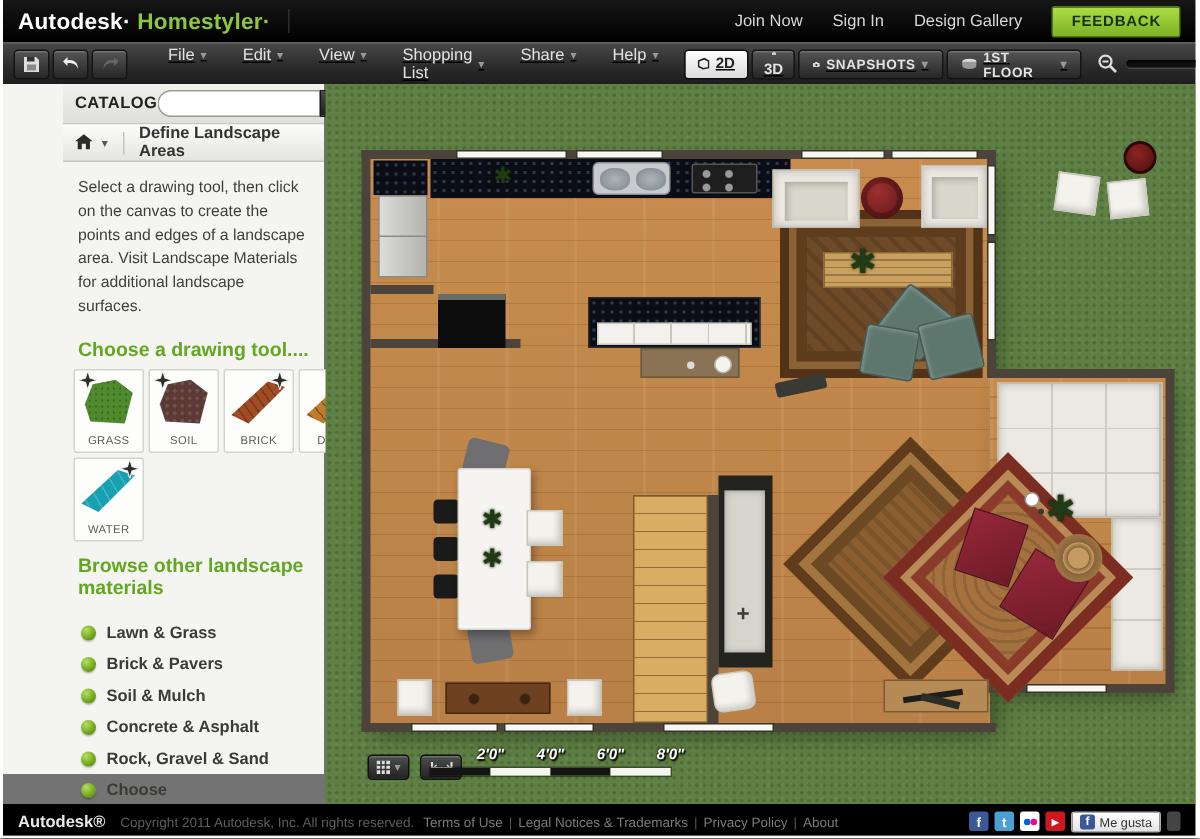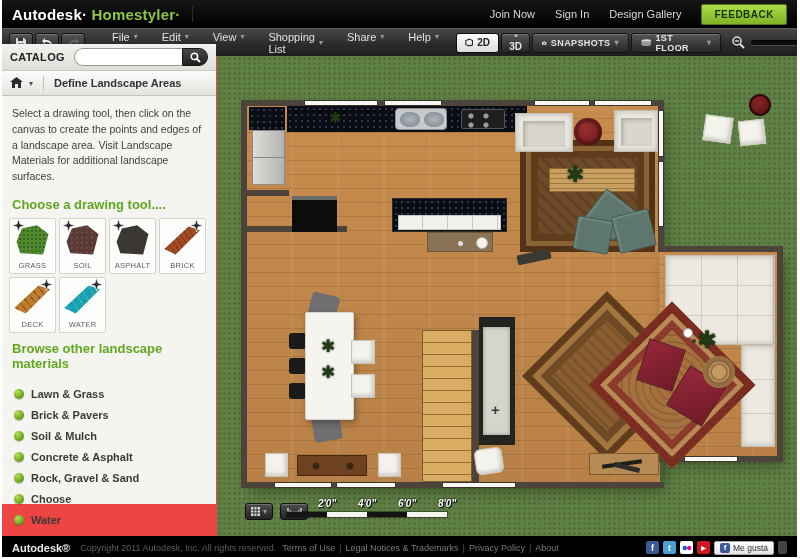--- a/index.html
+++ b/index.html
@@ -1,47 +1,47 @@
 <!DOCTYPE html>
 <html><head>
 <meta charset="utf-8">
 <style>
   html,body{margin:0;padding:0;background:#000;}
   *{box-sizing:border-box;font-family:"Liberation Sans",sans-serif;}
-  #app{position:relative;width:800px;height:559px;background:#ef4444;overflow:hidden;
+  #app{position:relative;width:800px;height:559px;background:#737373;overflow:hidden;
        border-left:2px solid #fff;border-right:3px solid #fff;border-bottom:2px solid #fff;}
   .abs{position:absolute;}
 
   
   #hdr{position:absolute;left:0;top:0;width:100%;height:28px;background:linear-gradient(#161616,#000);display:flex;align-items:center;}
   #brand{margin-left:10px;font-size:15px;font-weight:bold;letter-spacing:.2px;}
   #brand .ad{color:#fff;} #brand .hs{color:#8dc63f;}
   #brand-div{width:1px;height:16px;background:#2e2e2e;margin-left:12px;}
   #hdr-right{margin-left:auto;display:flex;align-items:center;gap:20px;margin-right:10px;}
   #hdr-right a{color:#d8d8d8;font-size:11px;text-decoration:none;}
   #feedback{background:linear-gradient(#aadd44,#7fb225);color:#17320a;font-size:10px;font-weight:bold;
             border:1px solid #55771c;border-radius:2px;padding:4px 12px;letter-spacing:.5px;}
 
   
   #tb{position:absolute;left:0;top:28px;width:100%;height:28px;background:linear-gradient(#484848,#2c2c2c 55%,#1d1d1d);
-      border-top:1px solid #5a5a5a;display:flex;align-items:center;}
+      border-top:1px solid #5a5a5a;display:flex;align-items:center;text-decoration:underline;}
   .tbtn{height:20px;min-width:24px;margin:0 1px;background:linear-gradient(#555,#262626);border:1px solid #141414;
         border-radius:3px;box-shadow:inset 0 1px 0 rgba(255,255,255,.18);display:flex;align-items:center;justify-content:center;gap:4px;color:#e3e3e3;font-size:10px;font-weight:bold;}
   .tbtn svg{display:block;}
   #tb .grp{display:flex;margin-left:6px;}
   .menu{display:flex;align-items:center;gap:4px;color:#e2e2e2;font-size:11px;padding:0 12px;height:100%;}
   .caret{color:#9a9a9a;font-size:8px;}
   #btn2d{background:linear-gradient(#fdfdfd,#dcdcdc);color:#222;border-color:#0e0e0e;padding:0 8px;}
   #btn3d{padding:0 8px;flex-direction:column;}
   .wideb{padding:0 9px;font-size:9px;letter-spacing:.4px;}
   #zoomwrap{display:flex;align-items:center;gap:6px;margin-left:10px;}
   #ztrack{position:relative;width:118px;height:5px;background:#101010;border-radius:3px;box-shadow:inset 0 1px 2px #000,0 1px 0 rgba(255,255,255,.15);}
 
   
-  #sb{position:absolute;left:0;top:44px;width:214px;height:460px;background:#f4f4f1;}
+  #sb{position:absolute;left:0;top:56px;width:214px;height:460px;background:#f4f4f1;padding-left:40px;}
   #catrow{height:27px;background:linear-gradient(#f1f1ee,#dededa);border-bottom:1px solid #c9c9c4;display:flex;align-items:center;padding:0 8px;}
   #catrow .lbl{font-size:11px;font-weight:bold;color:#222;letter-spacing:.3px;}
   #searchbox{margin-left:auto;display:flex;align-items:center;height:18px;}
   #searchbox input{width:108px;height:18px;border:1px solid #9a9a94;border-right:none;border-radius:9px 0 0 9px;padding:0 8px;font-size:10px;outline:none;}
   #searchbtn{width:26px;height:18px;background:linear-gradient(#4a4a4a,#1f1f1f);border:1px solid #161616;border-radius:0 9px 9px 0;display:flex;align-items:center;justify-content:center;}
   #crumb{height:25px;background:linear-gradient(#fcfcfb,#e4e4df);border-bottom:1px solid #c2c2bc;display:flex;align-items:center;padding:0 8px;gap:6px;}
   #crumb .t{font-size:11px;font-weight:bold;color:#333;}
   #crumb .sep{width:1px;height:15px;background:#c4c4be;margin:0 4px;}
   #desc{padding:10px 10px 4px 10px;font-size:10.5px;color:#3f3f3c;line-height:1.5;}
   .ghead{padding:8px 10px 6px;font-size:13px;font-weight:bold;color:#63a61f;}
@@ -238,27 +238,20 @@
         <span class="tl">GRASS</span>
       </div>
       <div class="tile">
         <div class="sw shape-a tex-soil" style="background-color: rgb(91, 58, 53);"></div>
         <svg style="position:absolute;left:2px;top:0;" width="13" height="13" viewBox="0 0 12 12">
             <path d="M6 0 L7.4 4.6 L12 6 L7.4 7.4 L6 12 L4.6 7.4 L0 6 L4.6 4.6 Z" fill="#2e2e2e" stroke="#f4f4f1" stroke-width=".7"></path>
           </svg>
         <span class="tl">SOIL</span>
       </div>
       <div class="tile">
-        <div class="sw shape-a" style="background-color: rgb(59, 55, 51);"></div>
-        <svg style="position:absolute;left:2px;top:0;" width="13" height="13" viewBox="0 0 12 12">
-            <path d="M6 0 L7.4 4.6 L12 6 L7.4 7.4 L6 12 L4.6 7.4 L0 6 L4.6 4.6 Z" fill="#2e2e2e" stroke="#f4f4f1" stroke-width=".7"></path>
-          </svg>
-        <span class="tl">ASPHALT</span>
-      </div>
-      <div class="tile">
         <div class="sw shape-b tex-brick" style="background-color: rgb(161, 76, 36);"></div>
         <svg style="position:absolute;right:2px;top:0;" width="13" height="13" viewBox="0 0 12 12">
             <path d="M6 0 L7.4 4.6 L12 6 L7.4 7.4 L6 12 L4.6 7.4 L0 6 L4.6 4.6 Z" fill="#2e2e2e" stroke="#f4f4f1" stroke-width=".7"></path>
           </svg>
         <span class="tl">BRICK</span>
       </div>
       <div class="tile">
         <div class="sw shape-b tex-deck" style="background-color: rgb(191, 124, 45);"></div>
         <svg style="position:absolute;right:2px;top:0;" width="13" height="13" viewBox="0 0 12 12">
             <path d="M6 0 L7.4 4.6 L12 6 L7.4 7.4 L6 12 L4.6 7.4 L0 6 L4.6 4.6 Z" fill="#2e2e2e" stroke="#f4f4f1" stroke-width=".7"></path>

